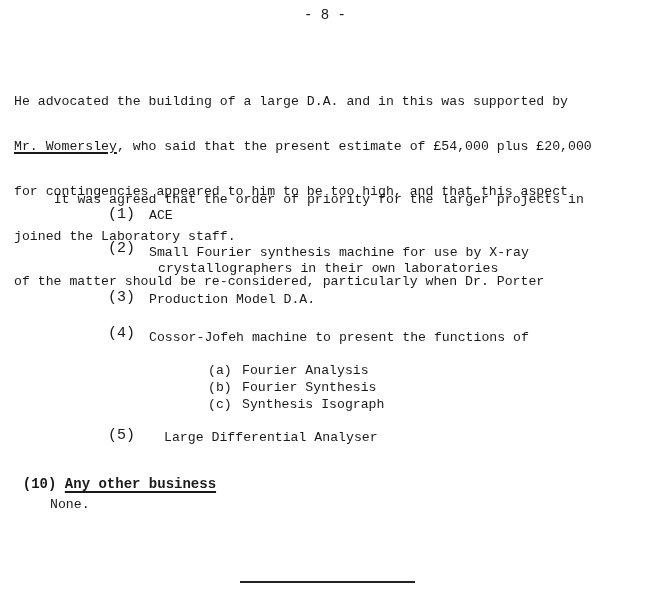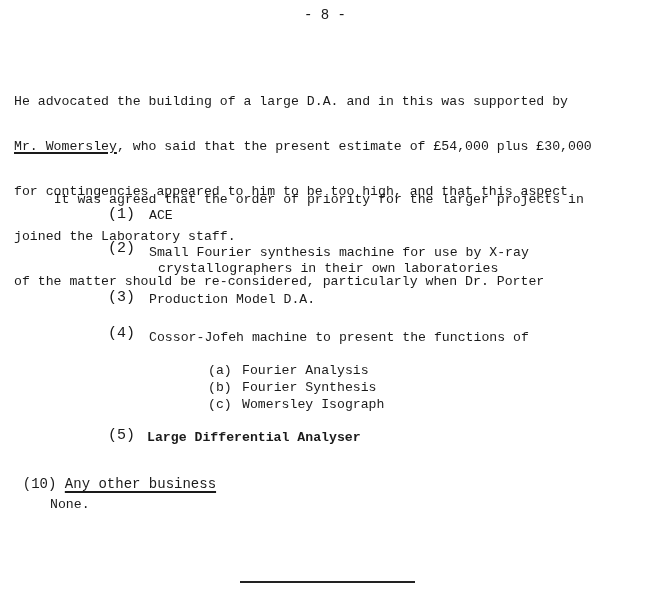--- a/index.html
+++ b/index.html
@@ -15,33 +15,33 @@
     .abs { position: absolute; white-space: pre; line-height: 15px; }
     .page-num { left: 0; width: 650px; text-align: center; top: 8px; font-size: 14px; white-space: normal; }
     .para { left: 14px; top: 64px; }
     .para .line { display: block; height: 15px; }
     .u { text-decoration: underline; text-decoration-thickness: 1.5px; text-underline-offset: 2px; }
     .agreed { left: 14px; top: 162px; }
     .agreed .line { display: block; height: 15px; margin-left: 8px; }
     .num { position: absolute; font-size: 15px; }
     .item-text { position: absolute; }
     .sub { position: absolute; }
-    .section { position: absolute; left: 6px; top: 462px; font-size: 14px; }
+    .section { position: absolute; left: 6px; top: 462px; font-size: 14px; font-weight: bold; }
     .section-title { text-decoration: underline; text-decoration-thickness: 1.5px; text-underline-offset: 3px; }
     .none { position: absolute; left: 50px; top: 497px; }
     .end-rule { position: absolute; left: 240px; top: 581px; width: 175px; height: 2px; background: #222; }
   </style>
 </head>
 <body>
 
 <div class="abs page-num">- 8 -</div>
 
 <div class="abs para">
   <span class="line">He advocated the building of a large D.A. and in this was supported by</span>
-  <span class="line"><span class="u">Mr. Womersley</span><span>, who said that the present estimate of £54,000 plus £30,000</span></span>
+  <span class="line"><span class="u">Mr. Womersley</span><span>, who said that the present estimate of £54,000 plus £20,000</span></span>
   <span class="line">for contingencies appeared to him to be too high, and that this aspect</span>
   <span class="line">joined the Laboratory staff.</span>
   <span class="line">of the matter should be re-considered, particularly when Dr. Porter</span>
 </div>
 
 <div class="abs agreed">
   <span class="line">    It was agreed that the order of priority for the larger projects in</span>
 </div>
 
 <div>
@@ -60,26 +60,26 @@
   </div>
   <div>
     <span class="abs num" style="left:108px; top:326px;">(4)</span>
     <span class="abs item-text" style="left:149px; top:330px;">Cossor-Jofeh machine to present the functions of</span>
     <div>
       <span class="abs sub" style="left:208px; top:363px;">(a)</span>
       <span class="abs sub" style="left:242px; top:363px;">Fourier Analysis</span>
       <span class="abs sub" style="left:208px; top:380px;">(b)</span>
       <span class="abs sub" style="left:242px; top:380px;">Fourier Synthesis</span>
       <span class="abs sub" style="left:208px; top:397px;">(c)</span>
-      <span class="abs sub" style="left:242px; top:397px;">Womersley Isograph</span>
+      <span class="abs sub" style="left:242px; top:397px;">Synthesis Isograph</span>
     </div>
   </div>
   <div>
     <span class="abs num" style="left:108px; top:428px;">(5)</span>
-    <span class="abs item-text" style="left:147px; top:430px;font-weight:bold;">Large Differential Analyser</span>
+    <span class="abs item-text" style="left:164px; top:430px;">Large Differential Analyser</span>
   </div>
 </div>
 
 <div class="abs section">
   <span>(10)</span> <span class="section-title">Any other business</span>
 </div>
 <div class="abs none">None.</div>
 
 <div class="end-rule"></div>
 

